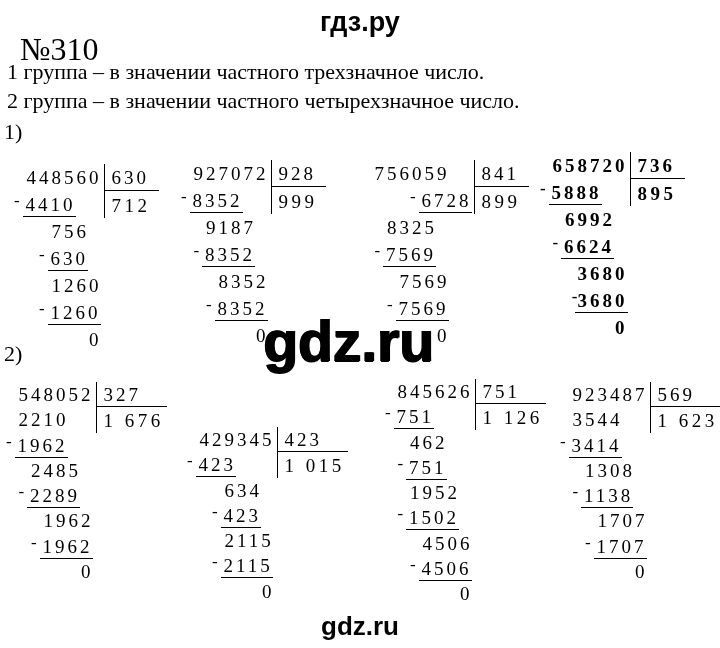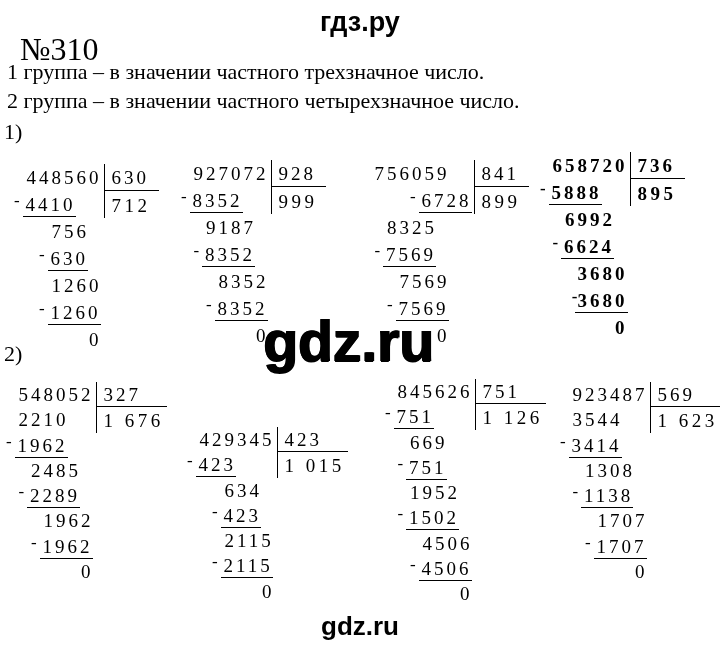--- a/index.html
+++ b/index.html
@@ -156,21 +156,21 @@
         <div class="dl-row" style="padding-left: calc(2 * var(--dw));"><span class="minus">-</span><span class="num u">2115</span></div>
         <div class="dl-row" style="padding-left: calc(6 * var(--dw));"><span class="num">0</span></div>
       </div>
       <div class="division g2 p7">
         <div class="dl-row" style="padding-left: var(--dw);"><span class="num">845626</span></div>
         <div class="dl-right">
           <div class="divisor">751</div>
           <div class="quotient">1 126</div>
         </div>
         <div class="dl-row" style="padding-left: calc(0 * var(--dw));"><span class="minus">-</span><span class="num u">751</span></div>
-        <div class="dl-row" style="padding-left: calc(2 * var(--dw));"><span class="num">669</span></div>
+        <div class="dl-row" style="padding-left: calc(2 * var(--dw));"><span class="num">462</span></div>
         <div class="dl-row" style="padding-left: calc(1 * var(--dw));"><span class="minus">-</span><span class="num u">751</span></div>
         <div class="dl-row" style="padding-left: calc(2 * var(--dw));"><span class="num">1952</span></div>
         <div class="dl-row" style="padding-left: calc(1 * var(--dw));"><span class="minus">-</span><span class="num u">1502</span></div>
         <div class="dl-row" style="padding-left: calc(3 * var(--dw));"><span class="num">4506</span></div>
         <div class="dl-row" style="padding-left: calc(2 * var(--dw));"><span class="minus">-</span><span class="num u">4506</span></div>
         <div class="dl-row" style="padding-left: calc(6 * var(--dw));"><span class="num">0</span></div>
       </div>
       <div class="division g2 p8">
         <div class="dl-row" style="padding-left: var(--dw);"><span class="num">923487</span></div>
         <div class="dl-right">

